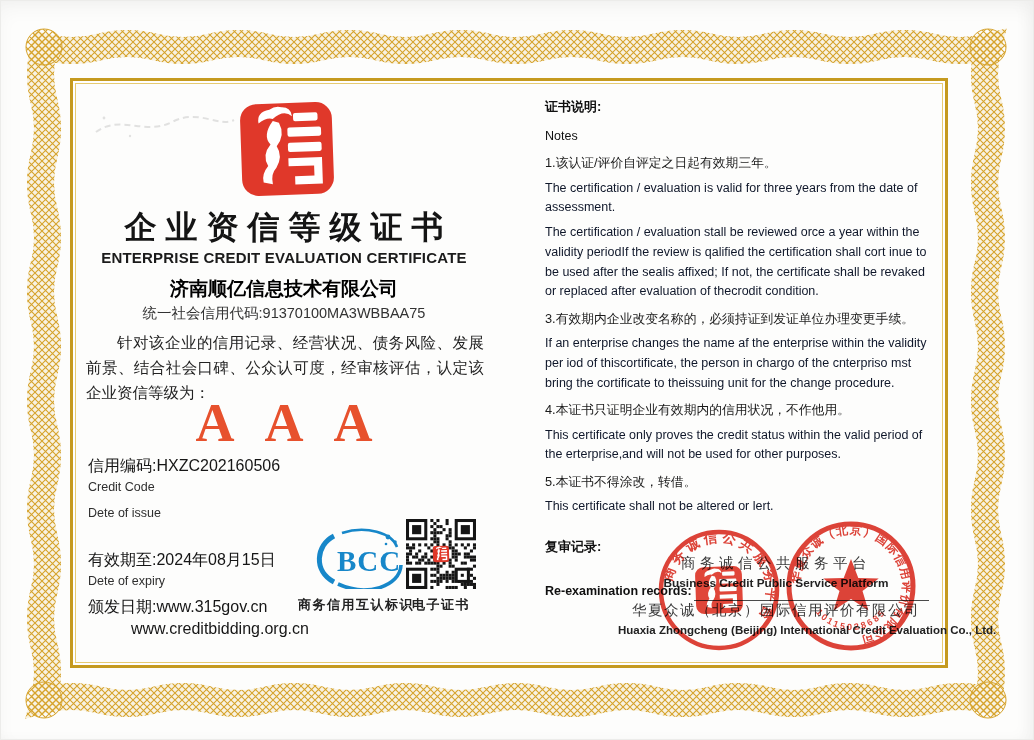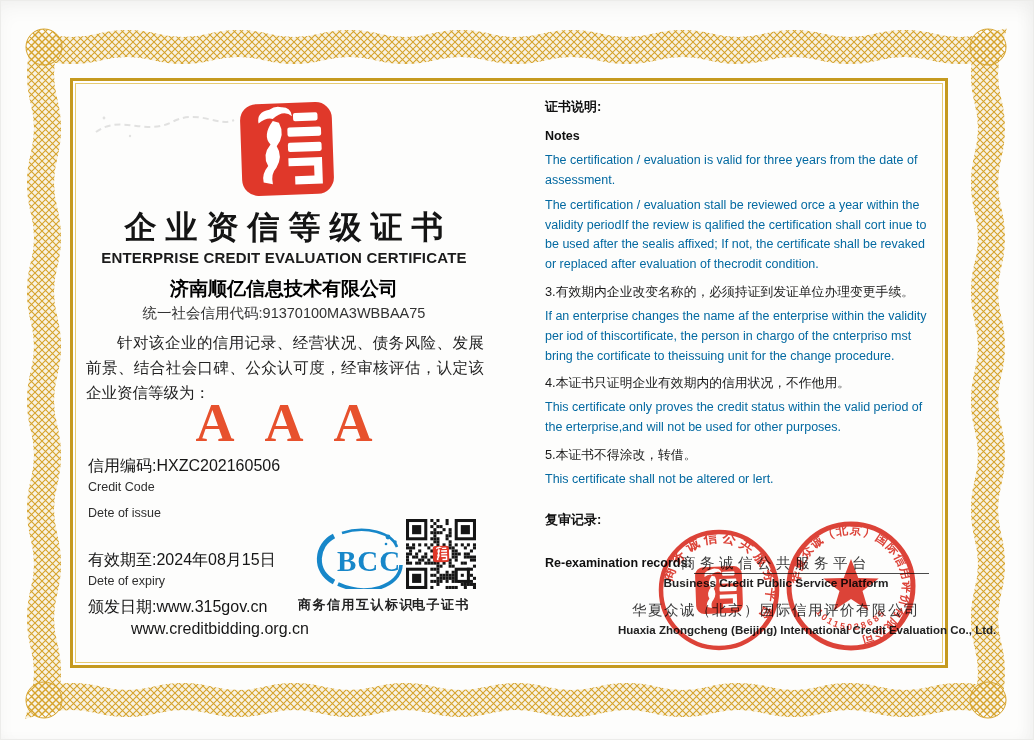--- a/index.html
+++ b/index.html
@@ -24,23 +24,23 @@
   .uscc{font-size:14.5px;color:#333;}
   .statement{font-size:15.5px;line-height:25px;color:#222;text-align:justify;text-indent:2em;}
   .rating{font-family:"Liberation Serif","DejaVu Serif",serif;font-weight:bold;
     font-size:54px;color:#E7512D;letter-spacing:30px;text-indent:30px;}
   .d-zh{font-size:16px;color:#161616;}
   .d-en{font-size:12.5px;color:#2e2e2e;margin-top:3px;}
   .caption{font-size:13px;color:#222;letter-spacing:1.5px;font-weight:bold;}
   
   .notes{width:384px;font-size:12.5px;line-height:1.58;}
   .nh-zh{font-weight:bold;font-size:13px;color:#101010;}
-  .nh-en{font-weight:bold;margin-top:9px;color:#101010;}
+  .nh-en{font-weight:normal;margin-top:9px;color:#101010;}
   .n-zh{margin-top:7px;color:#1a1a1a;font-size:12.8px;}
-  .n-en{margin-top:5px;color:#0369a1;}
+  .n-en{margin-top:5px;color:#0f172a;}
   .re-zh{font-weight:bold;font-size:13px;margin-top:20px;color:#101010;}
   .re-row{display:flex;align-items:flex-end;margin-top:24px;}
   .re-en{font-weight:bold;font-size:12.5px;white-space:nowrap;color:#101010;}
   .re-line{flex:1;border-bottom:1.5px solid #4a4a4a;height:14px;margin-left:2px;}
   
   .issuer{left:618px;top:554px;width:316px;text-align:center;}
   .pl-zh{font-size:14.5px;letter-spacing:4.5px;color:#3a3a3a;}
   .pl-en{font-size:11.8px;font-weight:bold;color:#222;margin-top:3px;}
   .co-zh{font-size:14.5px;letter-spacing:1.5px;color:#3a3a3a;margin-top:11px;white-space:nowrap;}
   .co-en{font-size:11.5px;font-weight:bold;color:#222;margin-top:4px;white-space:nowrap;}
@@ -307,20 +307,21 @@
     <rect x="51.73913043478261" y="51.73913043478261" width="9.130434782608695" height="9.130434782608695" fill="#fff"></rect>
     <rect x="54.78260869565218" y="54.78260869565218" width="3.0434782608695654" height="3.0434782608695654" fill="#151515"></rect>
     <use href="#xinlogo" x="26" y="26" width="18" height="18"></use>
   </svg>
 <div class="abs ctr caption" style="left:406px;top:596px;width:70px">电子证书</div>
 
 <div class="abs notes" style="left:545px;top:97px">
   <div class="nh-zh">证书说明:</div>
   <div class="nh-en">Notes</div>
 
+  <div class="n-zh">1.该认证/评价自评定之日起有效期三年。</div>
   <div class="n-en">The certification / evaluation is valid for three years from the date of assessment.</div>
   <div class="n-en">The certification / evaluation stall be reviewed orce a year within the validity periodIf the review is qalified the certification shall cort inue to be used after the sealis affixed; If not, the certificate shall be revaked or replaced after evaluation of thecrodit condition.</div>
   <div class="n-zh">3.有效期内企业改变名称的，必须持证到发证单位办理变更手续。</div>
   <div class="n-en">If an enterprise changes the name af the enterprise within the validity per iod of thiscortificate, the person in chargo of the cnterpriso mst bring the cortificate to theissuing unit for the change procedure.</div>
   <div class="n-zh">4.本证书只证明企业有效期内的信用状况，不作他用。</div>
   <div class="n-en">This certificate only proves the credit status within the valid period of the erterprise,and will not be used for other purposes.</div>
   <div class="n-zh">5.本证书不得涂改，转借。</div>
   <div class="n-en">This certificate shall not be altered or lert.</div>
 
   <div class="re-zh">复审记录:</div>

